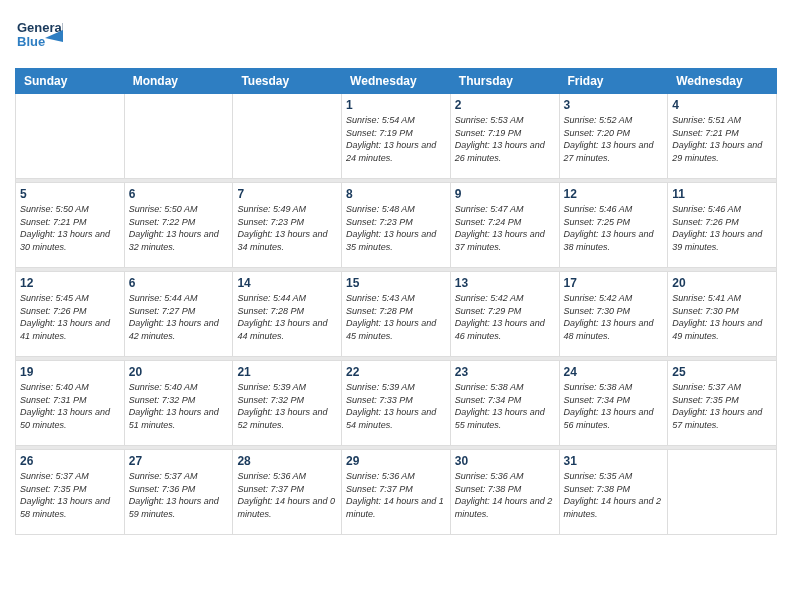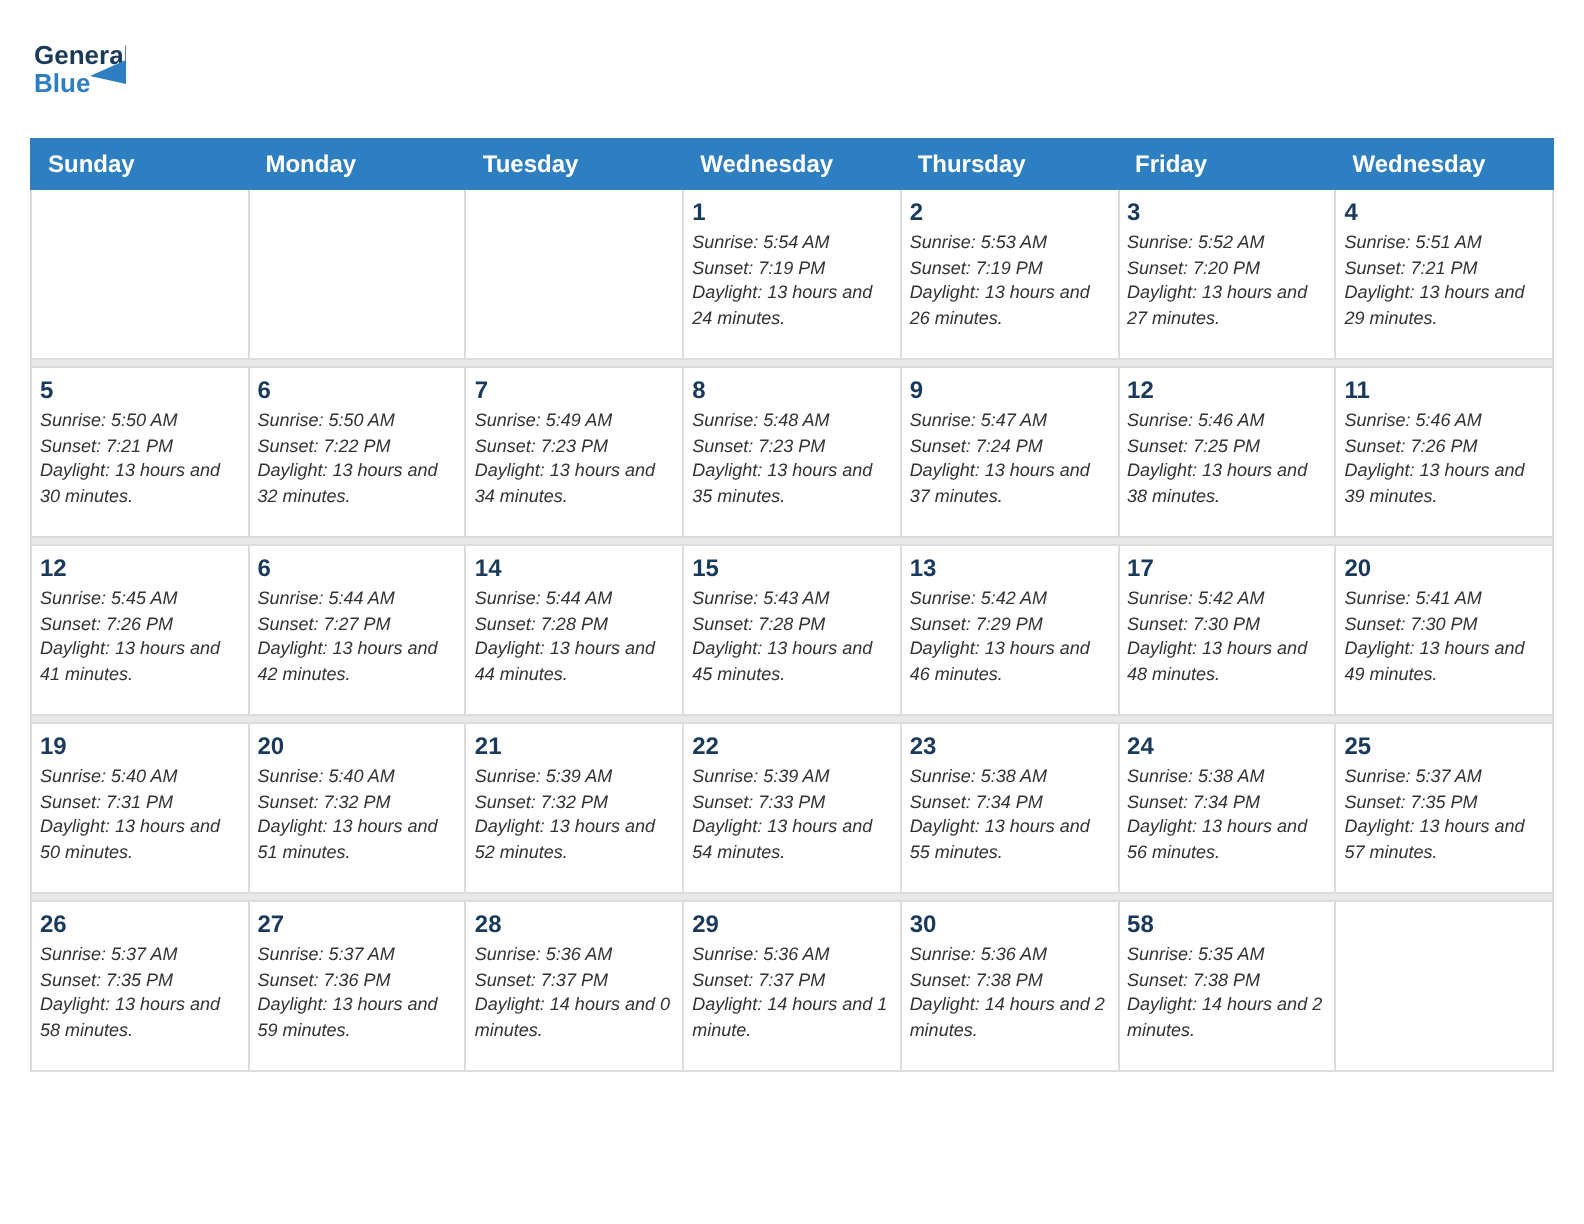--- a/index.html
+++ b/index.html
@@ -254,19 +254,19 @@
         </td>
         <td>
           <span class="day-num">29</span>
           <div class="day-info">Sunrise: 5:36 AM<br>Sunset: 7:37 PM<br>Daylight: 14 hours and 1 minute.</div>
         </td>
         <td>
           <span class="day-num">30</span>
           <div class="day-info">Sunrise: 5:36 AM<br>Sunset: 7:38 PM<br>Daylight: 14 hours and 2 minutes.</div>
         </td>
         <td>
-          <span class="day-num">58</span>
+          <span class="day-num">31</span>
           <div class="day-info">Sunrise: 5:35 AM<br>Sunset: 7:38 PM<br>Daylight: 14 hours and 2 minutes.</div>
         </td>
         <td></td>
       </tr>
     </tbody>
 </table>
 
 </body></html>

